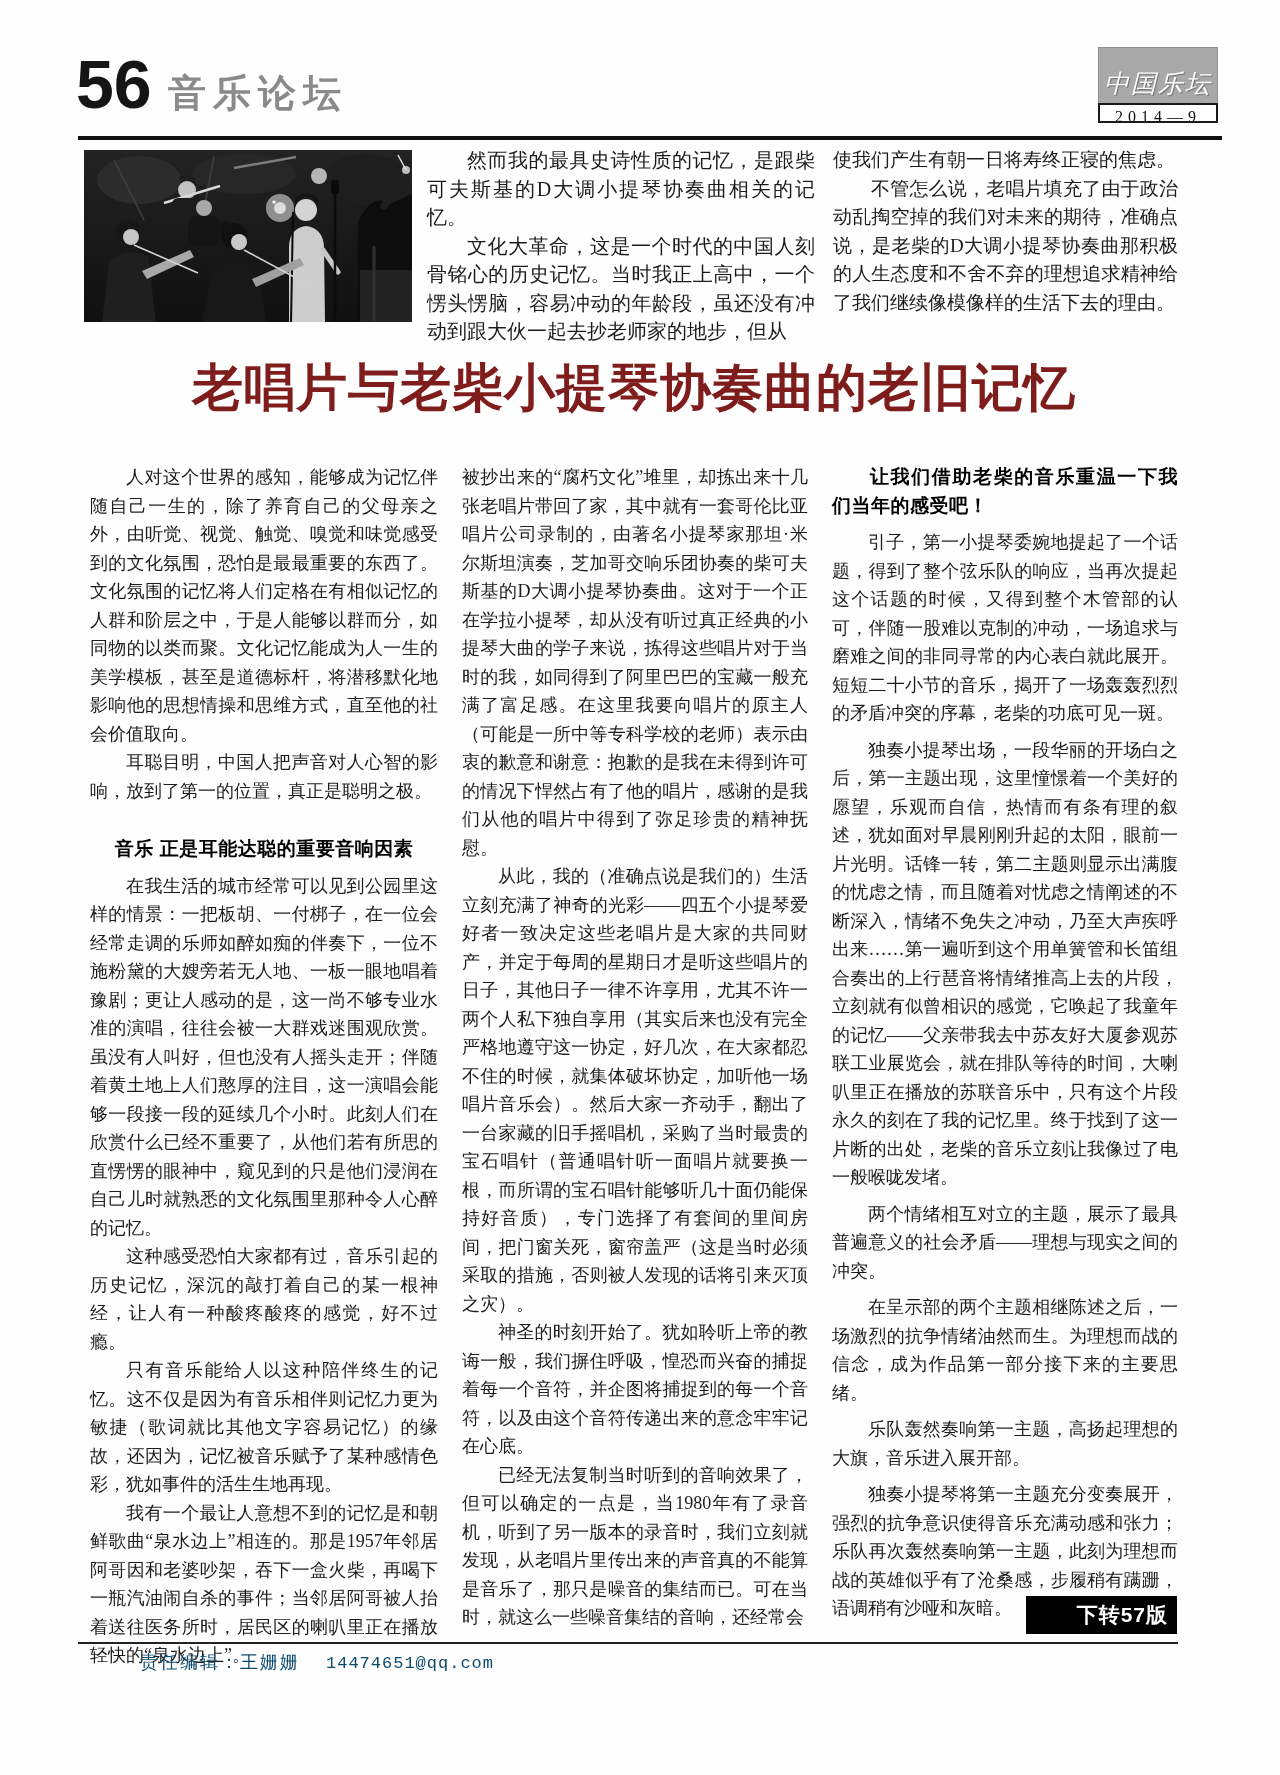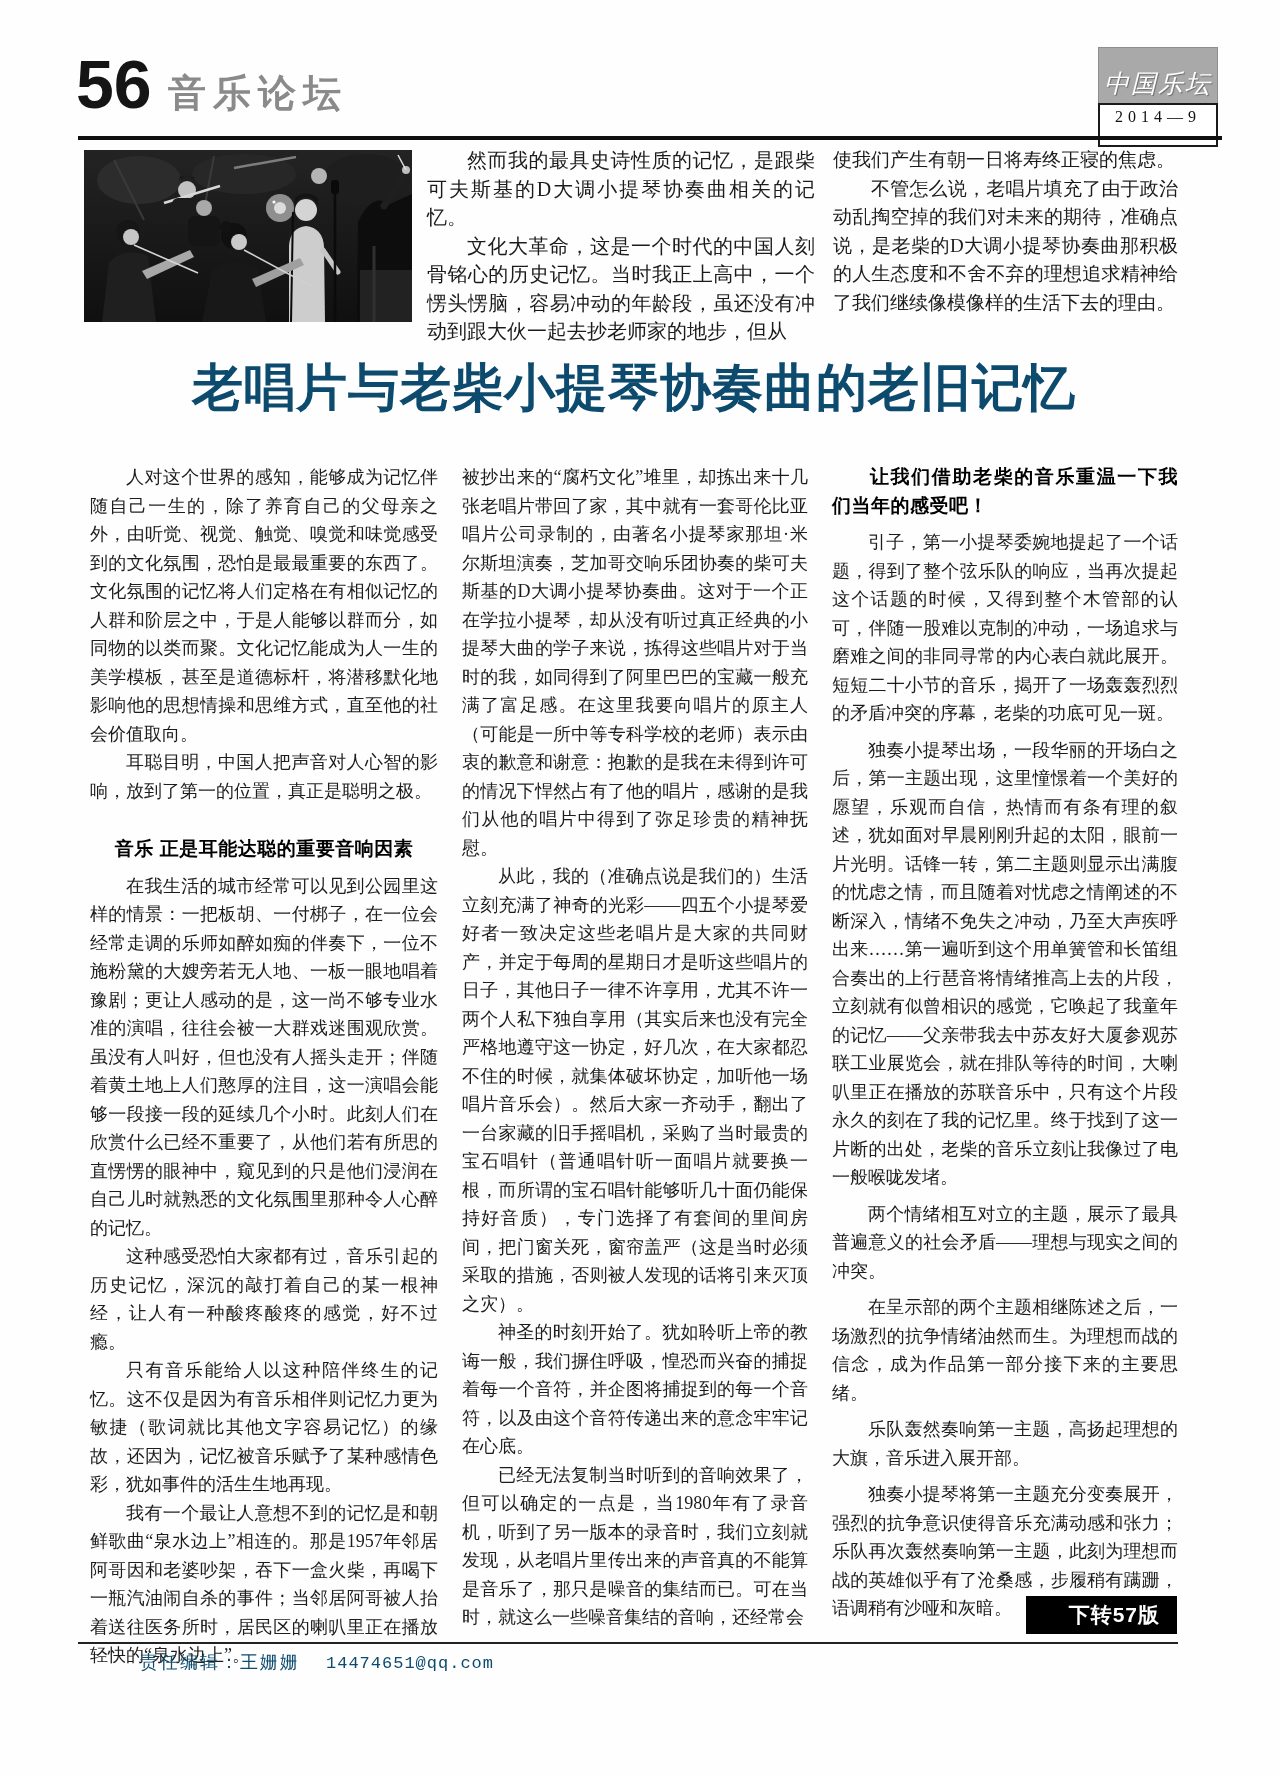--- a/index.html
+++ b/index.html
@@ -19,37 +19,37 @@
     font-family:"Liberation Sans","DejaVu Sans",sans-serif;
   }
   .logo {
     position:absolute; left:1098px; top:47px; width:120px; height:72px; box-sizing:border-box;
     background:#a9a9a9; border:1px solid #8f8f8f; color:#ffffff;
     display:flex; align-items:center; justify-content:center;
     font-family:"DejaVu Serif","Liberation Serif",serif; font-style:italic;
     font-size:25px; letter-spacing:2px; text-shadow:1px 1px 1px #6e6e6e;
   }
   .issue {
-    position:absolute; left:1098px; top:103px; width:120px; height:44px; box-sizing:border-box;
+    position:absolute; left:1098px; top:103px; width:120px; height:20px; box-sizing:border-box;
     background:#ffffff; border:2px solid #1a1a1a; text-align:center;
     font-family:"Liberation Serif","DejaVu Serif",serif; font-size:16px;
     letter-spacing:5px; line-height:24px; color:#111;
   }
   .hrule { position:absolute; left:78px; top:136px; width:1144px; height:4px; background:#101010; }
   
   .photo { position:absolute; left:84px; top:150px; width:328px; height:172px; overflow:hidden; background:#161616; }
   
   .topcol { position:absolute; top:146px; line-height:28.5px; color:#1b1b1b; }
   .topcol-a { left:427px; width:388px; font-size:20px; }
   .topcol-b { left:833px; width:345px; font-size:19px; }
   
   .title {
     position:absolute; left:90px; top:354px; width:1088px; margin:0;
     text-align:center; font-family:"Liberation Serif","DejaVu Serif",serif;
-    font-weight:900; font-size:51px; letter-spacing:1px; color:#0c4a6e;
+    font-weight:900; font-size:51px; letter-spacing:1px; color:#7f1d1d;
     white-space:nowrap;
   }
   
   .bodycol { position:absolute; top:463px; width:348px; font-size:18px; line-height:28.5px; color:#1c1c1c; }
   .col1 { left:90px; }
   .col2 { left:462px; width:346px; }
   .col3 { left:832px; width:346px; }
   .col3 .para + .para { margin-top:8px; }
   .para { margin:0; padding:0; text-align:justify; }
   .para.indent { text-indent:2em; }
@@ -60,21 +60,21 @@
     font-weight:900; font-size:19px; color:#000; letter-spacing:0.5px;
   }
   .para.subhead-inline {
     text-indent:2em; font-family:"Liberation Sans","DejaVu Sans",sans-serif;
     font-weight:900; font-size:19px; color:#000; letter-spacing:0.5px;
   }
   
   .badge {
     position:absolute; left:1026px; top:1596px; width:151px; height:38px;
     background:#000; color:#fff; display:flex; align-items:center; justify-content:flex-end;
-    padding-right:17px; box-sizing:border-box;
+    padding-right:9px; box-sizing:border-box;
     font-family:"Liberation Sans","DejaVu Sans",sans-serif;
     font-weight:900; font-size:21px; letter-spacing:1px;
   }
   
   .frule { position:absolute; left:78px; top:1642px; width:1100px; height:2px; background:#222; }
   .footer {
     position:absolute; left:140px; top:1650px; font-size:18px; color:#0c4a6e;
     font-family:"Liberation Serif","DejaVu Serif",serif; letter-spacing:2px;
   }
   .footer .mail { margin-left:26px; letter-spacing:1px; font-family:"Liberation Mono","DejaVu Sans Mono",monospace; font-size:17px; }

